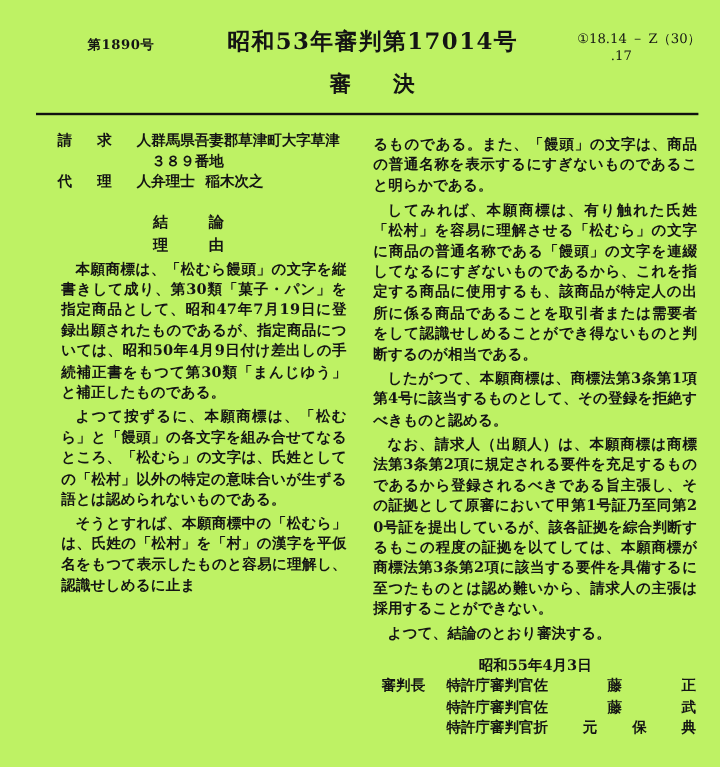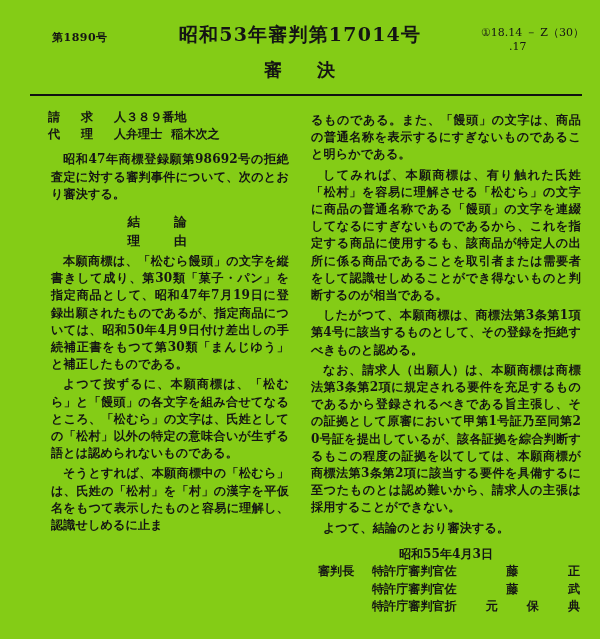--- a/index.html
+++ b/index.html
@@ -12,22 +12,23 @@
     height: 639px;
     overflow: hidden;
     font-family: "DejaVu Serif", "Liberation Serif", serif;
     color: #141414;
   }
 
   #page {
     position: relative;
     width: 600px;
     height: 639px;
-    background: #84cc16;
+    background: #bef264;
     box-sizing: border-box;
+    padding-left: 21px;
   }
 
   
   .header {
     position: relative;
     height: 88px;
   }
   .doc-number {
     position: absolute;
     left: 52px;
@@ -220,36 +221,36 @@
     <div class="col col-left">
 
       <div class="parties">
         <div class="party-row">
           <div class="party-label">
             <span>請</span>
             <span>求</span>
             <span>人</span>
           </div>
           <div class="party-values">
+            <div>群馬県吾妻郡草津町大字草津</div>
             <div>３８９番地</div>
           </div>
         </div>
         <div class="party-row">
           <div class="party-label">
             <span>代</span>
             <span>理</span>
             <span>人</span>
           </div>
           <div class="party-values">
             <div class="atty-name"><span>弁理士</span><span class="sp"></span><span>稲木次之</span></div>
           </div>
         </div>
       </div>
 
-      <div class="para indent1">昭和47年商標登録願第98692号の拒絶査定に対する審判事件について、次のとおり審決する。</div>
 
       <div class="spacer-sm"></div>
 
       <div class="section-head">
         <span>結</span><span class="gap"></span><span>論</span>
       </div>
 
 
       <div class="section-head">
         <span>理</span><span class="gap"></span><span>由</span>

